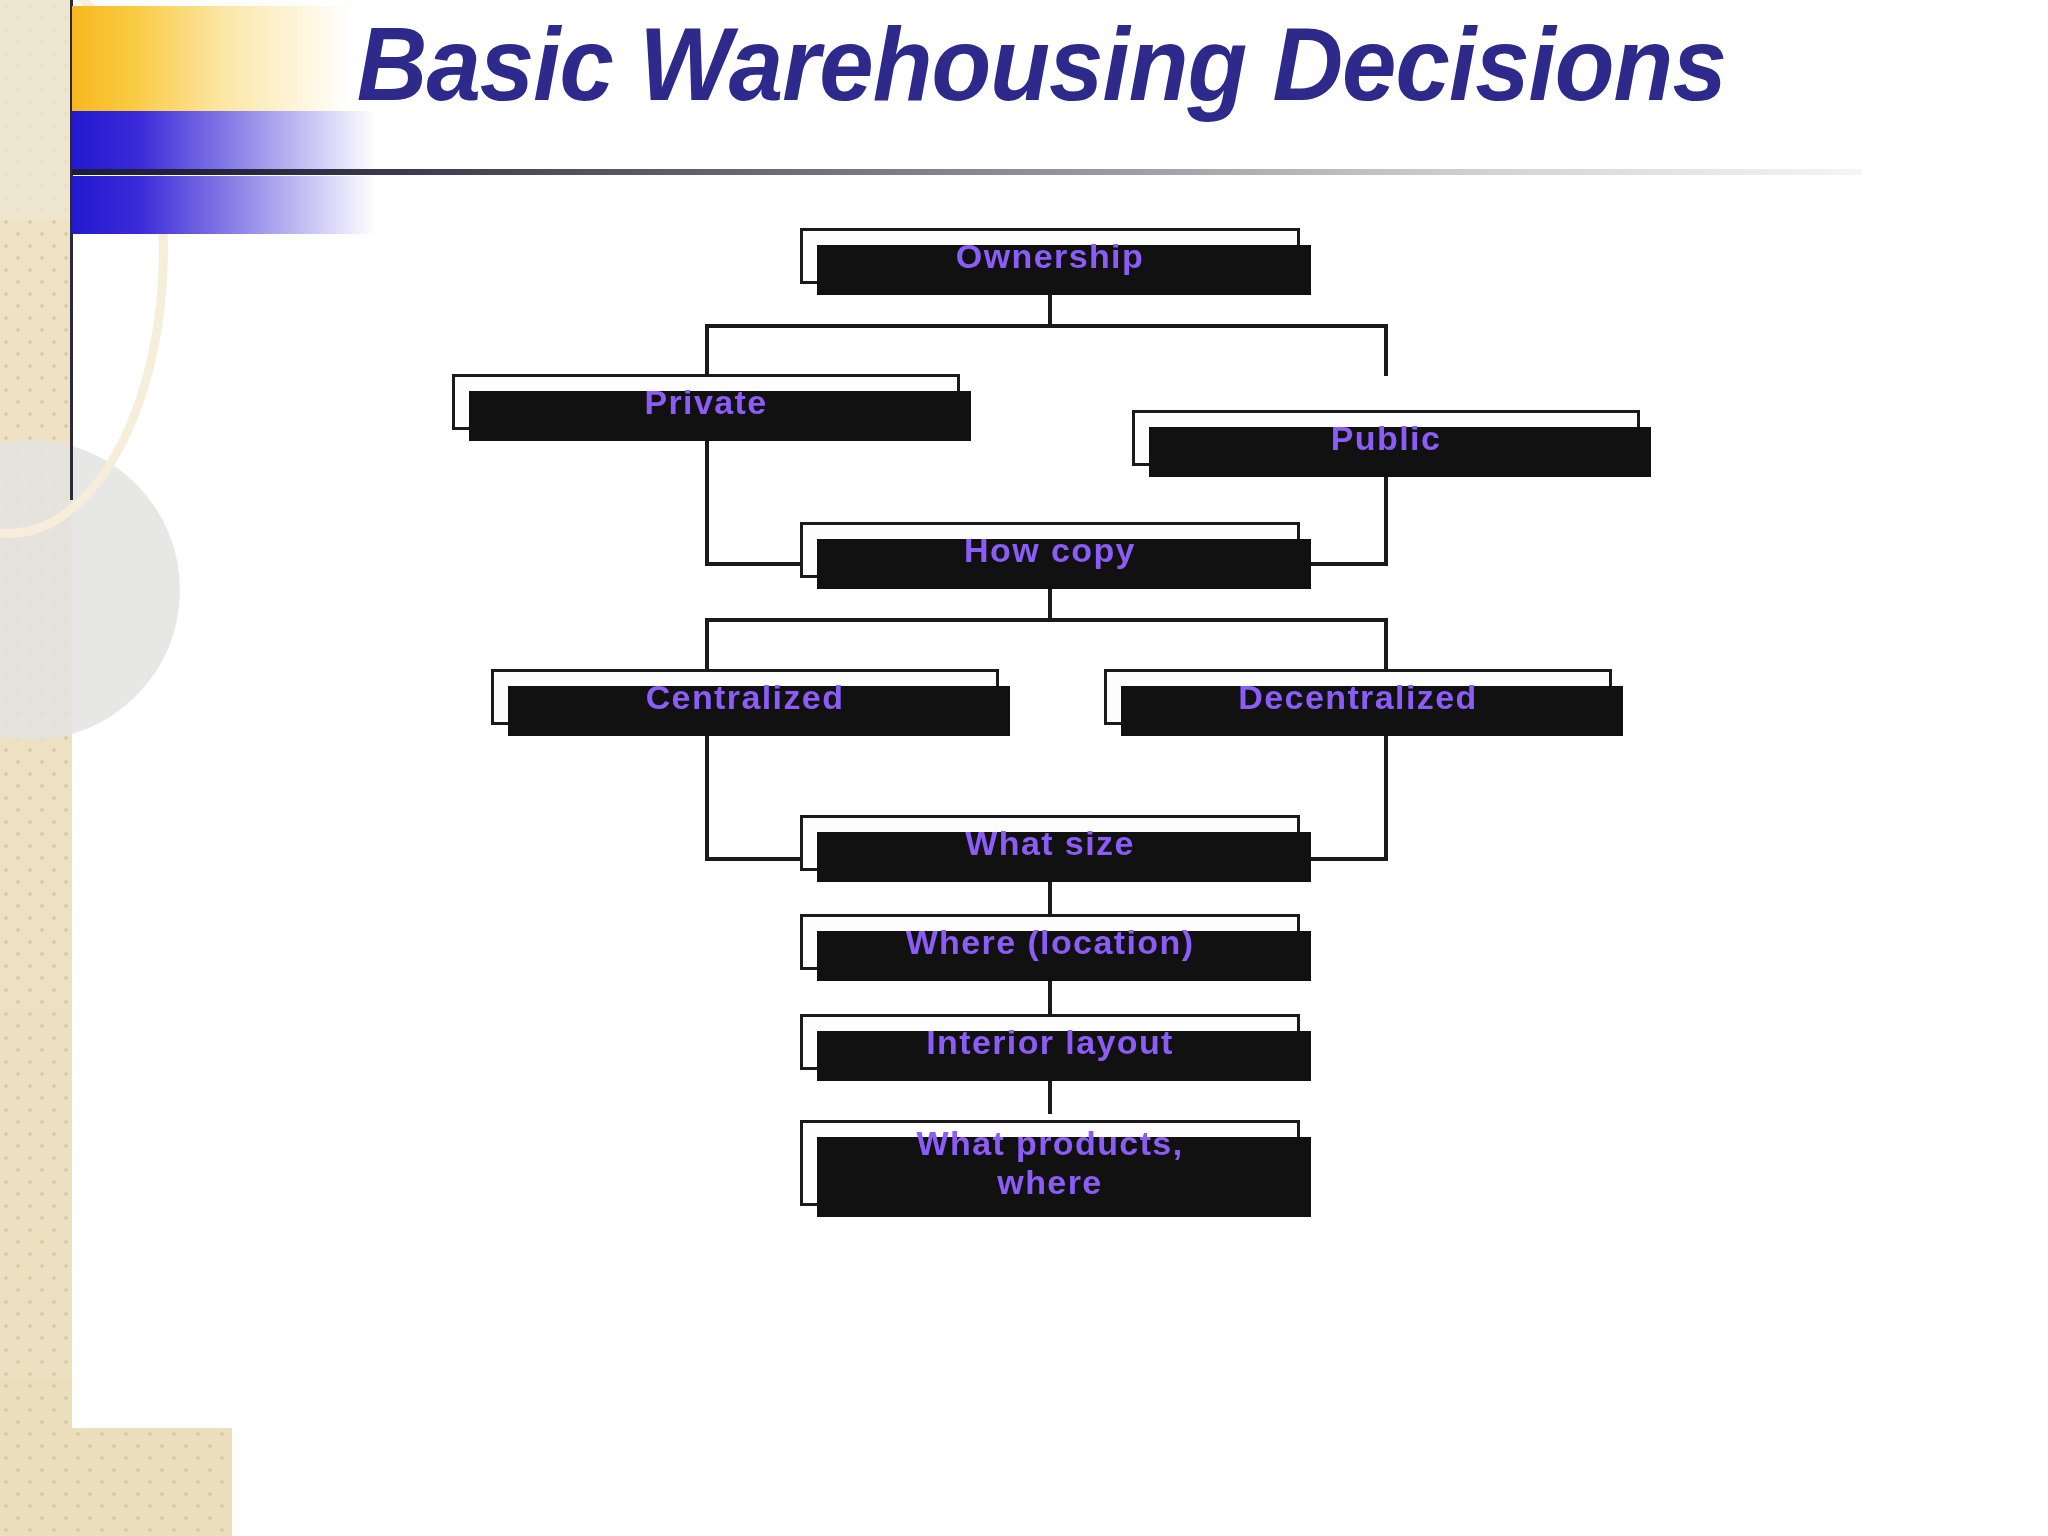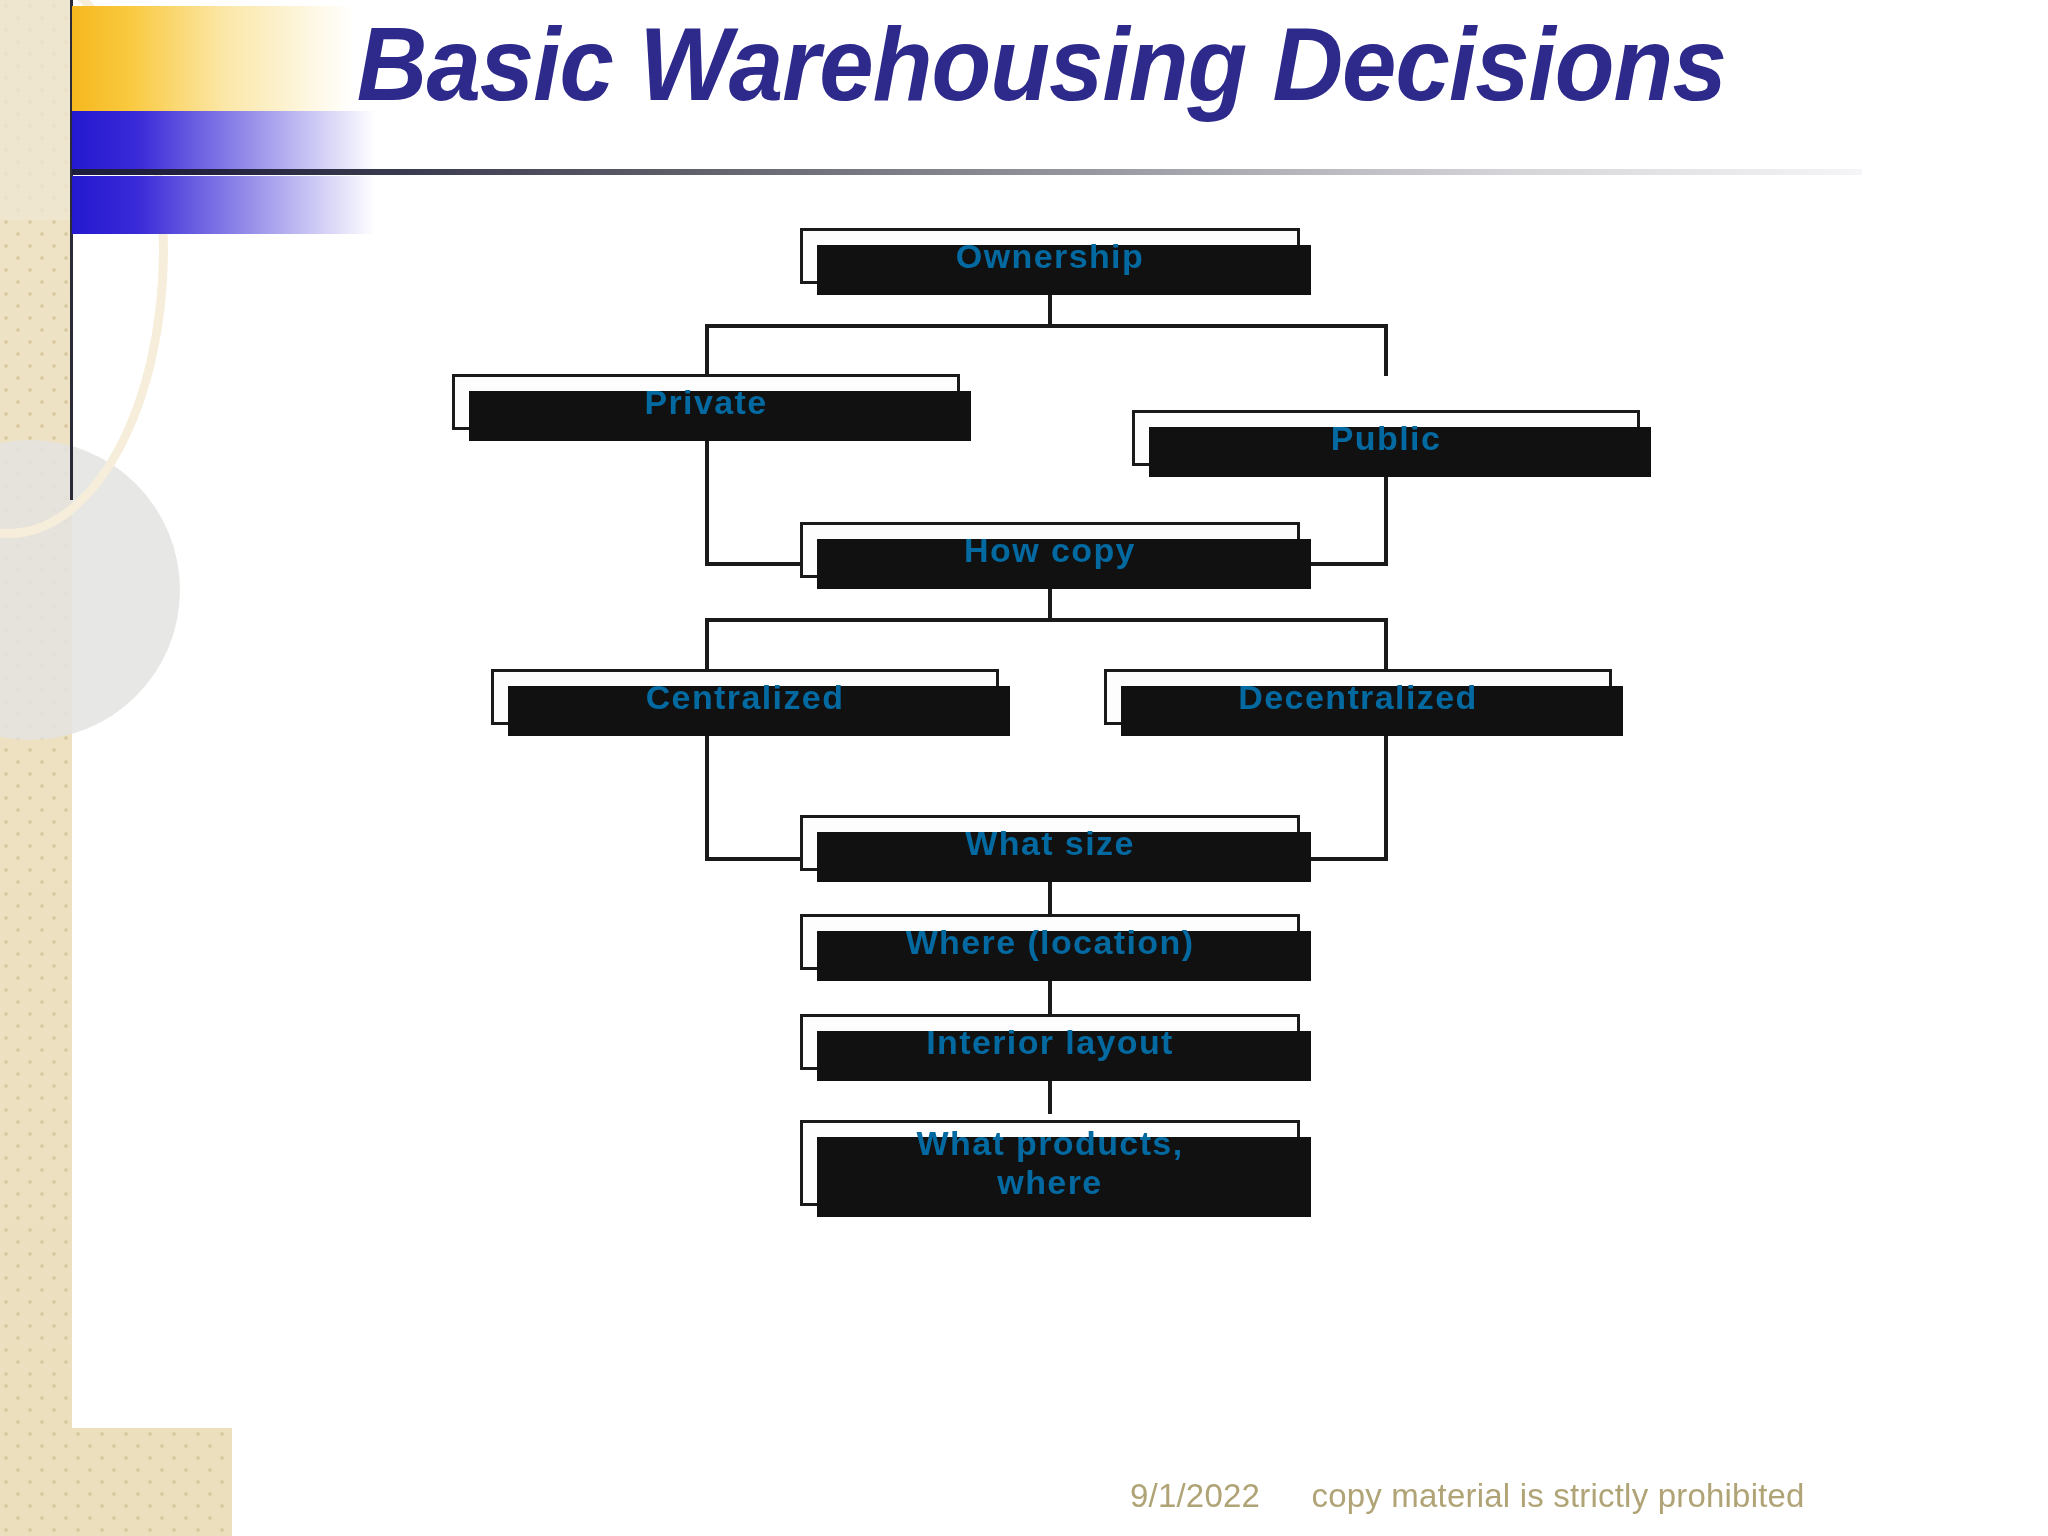--- a/index.html
+++ b/index.html
@@ -137,21 +137,21 @@
     position: absolute;
     left: 0; top: 0;
     width: 2048px; height: 1536px;
   }
 
   .node {
     position: absolute;
     box-sizing: border-box;
     background: #fdfdfd;
     border: 3px solid #1a1a1a;
-    color: #0369a1;
+    color: #8b5cf6;
     font-family: "Liberation Sans", sans-serif;
     font-weight: bold;
     font-size: 34px;
     letter-spacing: 1.4px;
     display: flex;
     align-items: center;
     justify-content: center;
     text-align: right;
     line-height: 1.08;
     z-index: 3;
@@ -273,18 +273,14 @@
 
     <div class="cn-v" style="left:1048px; top:1070px; height:44px;"></div>
 
     <div class="node two-line" style="left:800px; top:1110px; width:500px; height:86px; flex-direction:column;">
       <span>What products,</span>
       <span>where</span>
     </div>
 
   </div>
 
-  <div class="footer">
-    <span class="date">9/1/2022</span>
-    <span>copy material is strictly prohibited</span>
-  </div>
 
 </div>
 
 </body></html>

